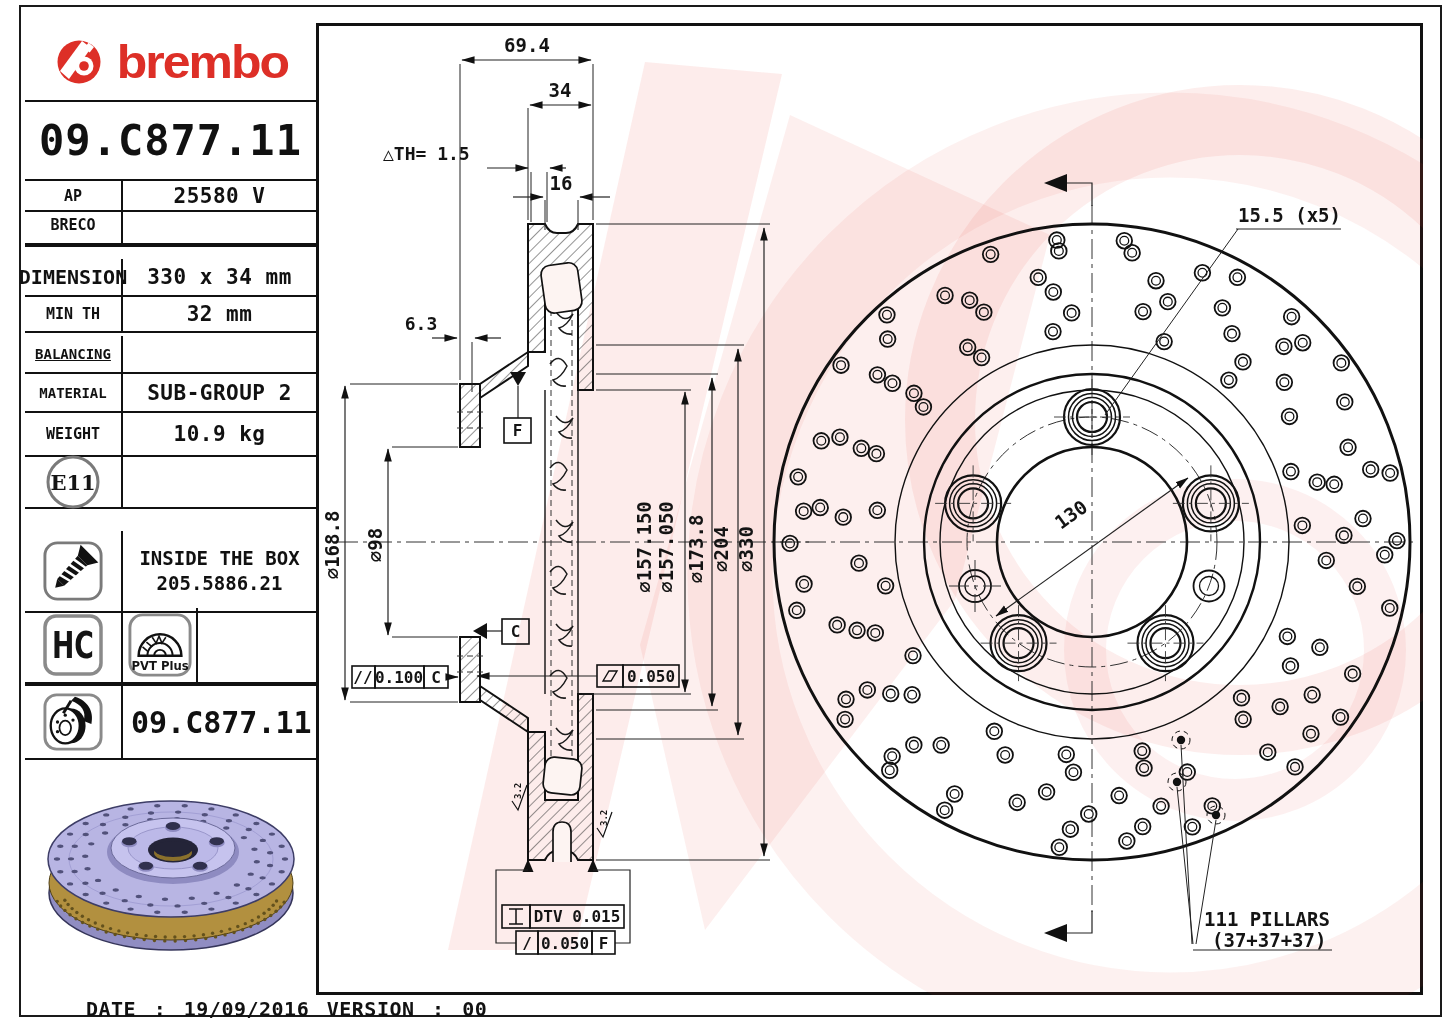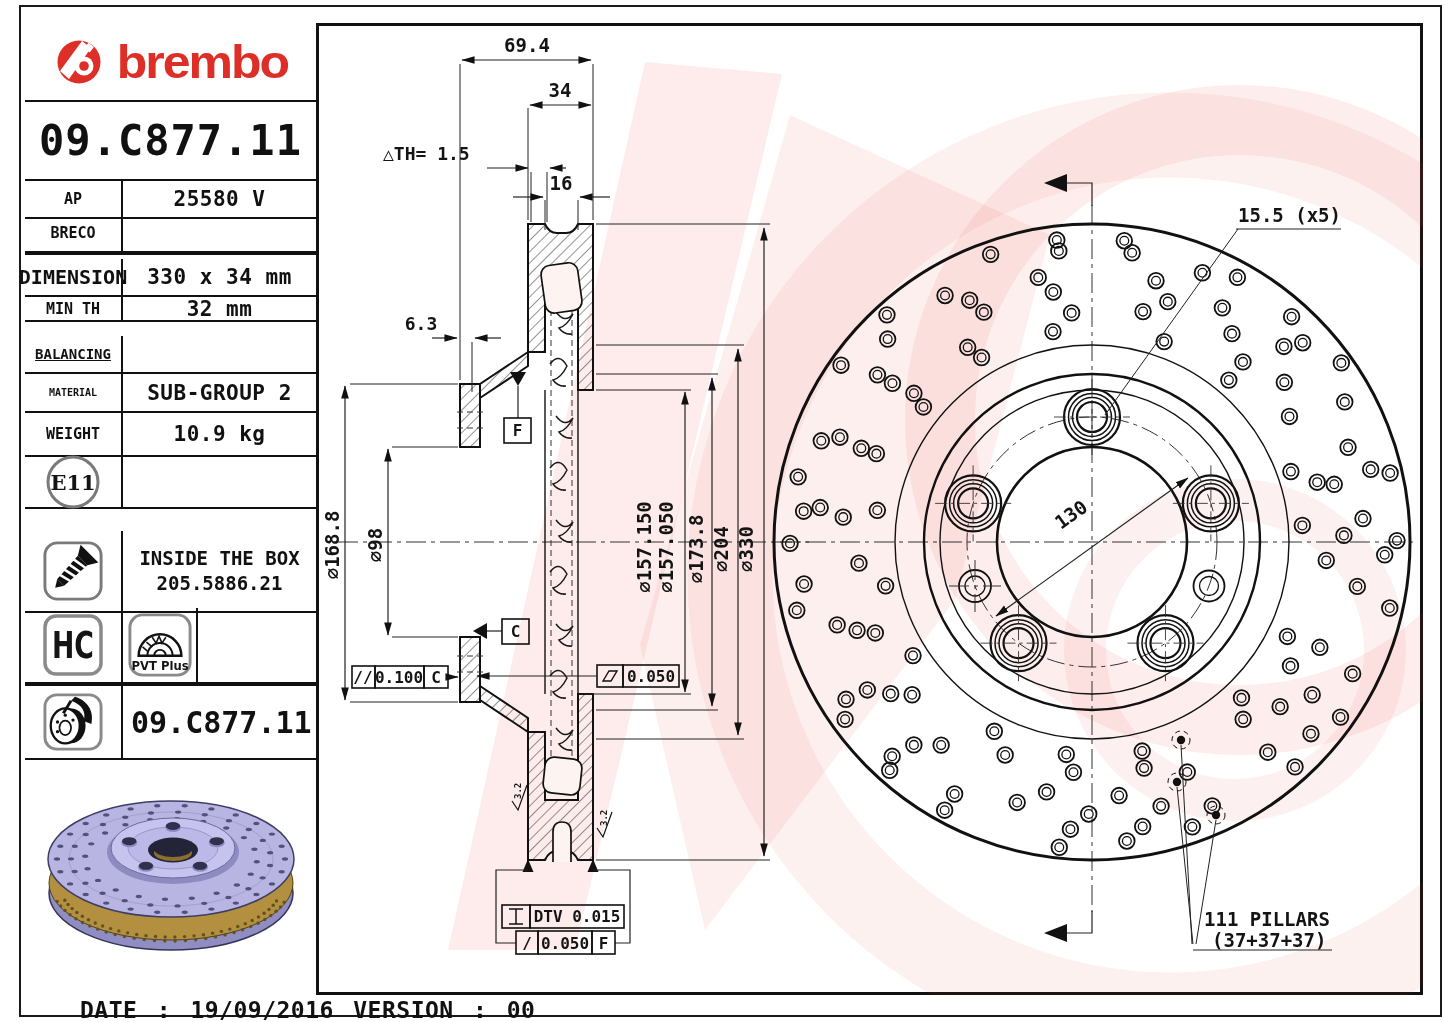--- a/index.html
+++ b/index.html
@@ -19,21 +19,21 @@
   .lbl { font-weight:bold; font-size:15px; }
   .val { font-weight:bold; font-size:21px; letter-spacing:0.5px; }
   .val2 { font-weight:bold; font-size:19px; line-height:1.32; }
   #logo-row { display:flex; align-items:center; justify-content:center; gap:12px; }
   #brand-text { color:#dd2f27; font-family:"Liberation Sans", sans-serif; font-weight:bold;
                 font-size:50px; letter-spacing:-2px; transform:scaleY(0.92); }
   #pn-row { justify-content:center; }
   #pn-text { font-weight:bold; font-size:42px; letter-spacing:1px; }
   #disc-pn { font-weight:bold; font-size:30px; letter-spacing:0px; padding-left:8px; }
   #photo-row { border-bottom:none; justify-content:center; }
-  #date-line { left:80px; top:997px; font-weight:bold; font-size:23px; word-spacing:5px; letter-spacing:0.5px; }
+  #date-line { left:86px; top:997px; font-weight:bold; font-size:20px; word-spacing:5px; letter-spacing:0.5px; }
   
   text { fill:#141414; font-family:"DejaVu Sans Mono","DejaVu Sans",monospace; font-weight:bold; }
   .t19 { font-size:19px; } .t18 { font-size:18px; } .t16 { font-size:16px; } .t9 { font-size:9px; }
   .mid { text-anchor:middle; }
   .thin  { stroke:#222; stroke-width:1; fill:none; }
   .dim   { stroke:#222; stroke-width:1.2; fill:none; }
   .edge  { stroke:#111; stroke-width:2; }
   .edge15{ stroke:#111; stroke-width:1.4; fill:none; }
   .cline { stroke:#333; stroke-width:1; fill:none; stroke-dasharray:20 5 4 5; }
   .hdash { stroke:#333; stroke-width:1; fill:none; stroke-dasharray:6 4; }
@@ -55,57 +55,57 @@
       <circle cx="31" cy="30" r="4.8" fill="#dd2f27"></circle>
       <rect x="33" y="8" width="7" height="7" transform="rotate(38 36 11)" fill="#ffffff"></rect>
     </svg>
     <span id="brand-text">brembo</span>
   </div>
 
   <div class="row" id="pn-row" style="top:79px;height:79px;">
     <span id="pn-text">09.C877.11</span>
   </div>
 
-  <div class="row" style="top:158px;height:38px;">
+  <div class="row" style="top:158px;height:31px;">
     <div class="cell-label">
         <span class="lbl">AP</span>
       </div>
     <div class="cell-value">
         <span class="val">25580 V</span>
       </div>
   </div>
-  <div class="row thick" style="top:192px;height:40px;">
+  <div class="row thick" style="top:184px;height:40px;">
     <div class="cell-label">
         <span class="lbl">BRECO</span>
       </div>
   </div>
   <div class="row" style="top:236px;height:38px;">
     <div class="cell-label">
         <span class="lbl" style="font-size:20px;">DIMENSION</span>
       </div>
     <div class="cell-value">
         <span class="val">330 x 34 mm</span>
       </div>
   </div>
-  <div class="row" style="top:274px;height:25px;">
+  <div class="row" style="top:274px;height:36px;">
     <div class="cell-label">
         <span class="lbl">MIN TH</span>
       </div>
     <div class="cell-value">
         <span class="val">32 mm</span>
       </div>
   </div>
   <div class="row" style="top:313px;height:38px;text-decoration:underline;">
     <div class="cell-label">
         <span class="lbl" style="font-size:14px;">BALANCING</span>
       </div>
   </div>
   <div class="row" style="top:351px;height:39px;">
     <div class="cell-label">
-        <span class="lbl" style="font-size:10px;">MATERIAL</span>
+        <span class="lbl" style="font-size:14px;">MATERIAL</span>
       </div>
     <div class="cell-value">
         <span class="val">SUB-GROUP 2</span>
       </div>
   </div>
   <div class="row" style="top:390px;height:44px;">
     <div class="cell-label">
         <span class="lbl">WEIGHT</span>
       </div>
     <div class="cell-value">

